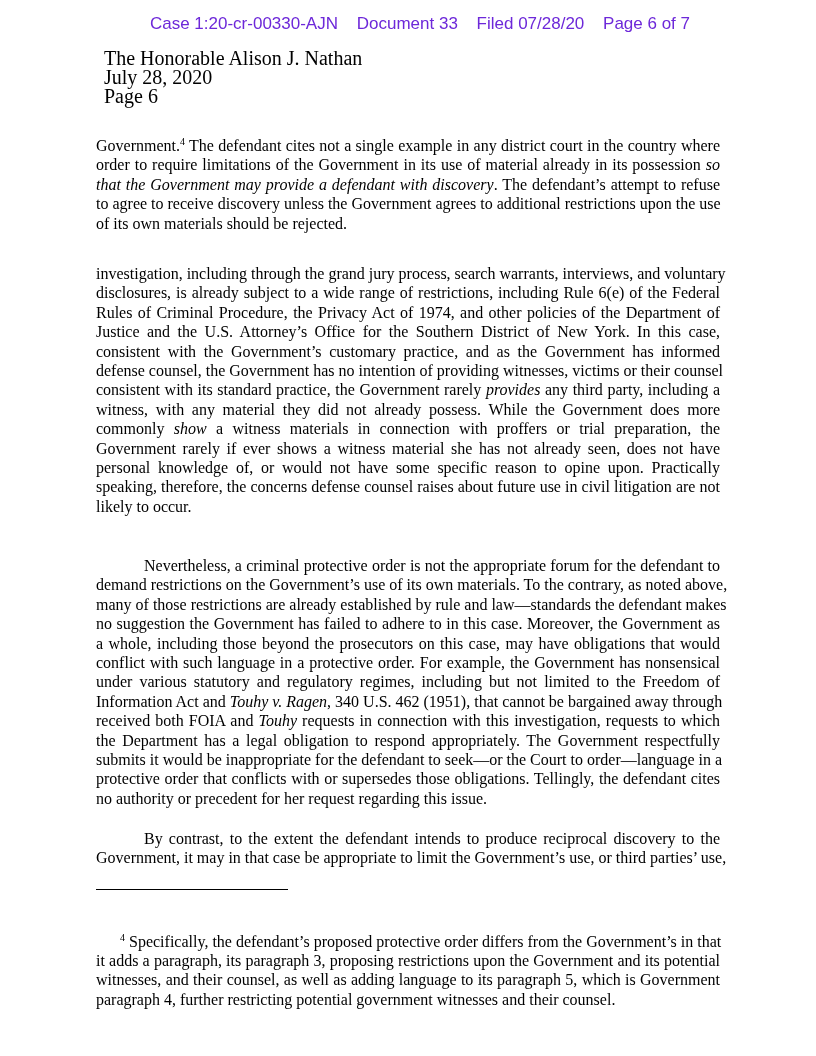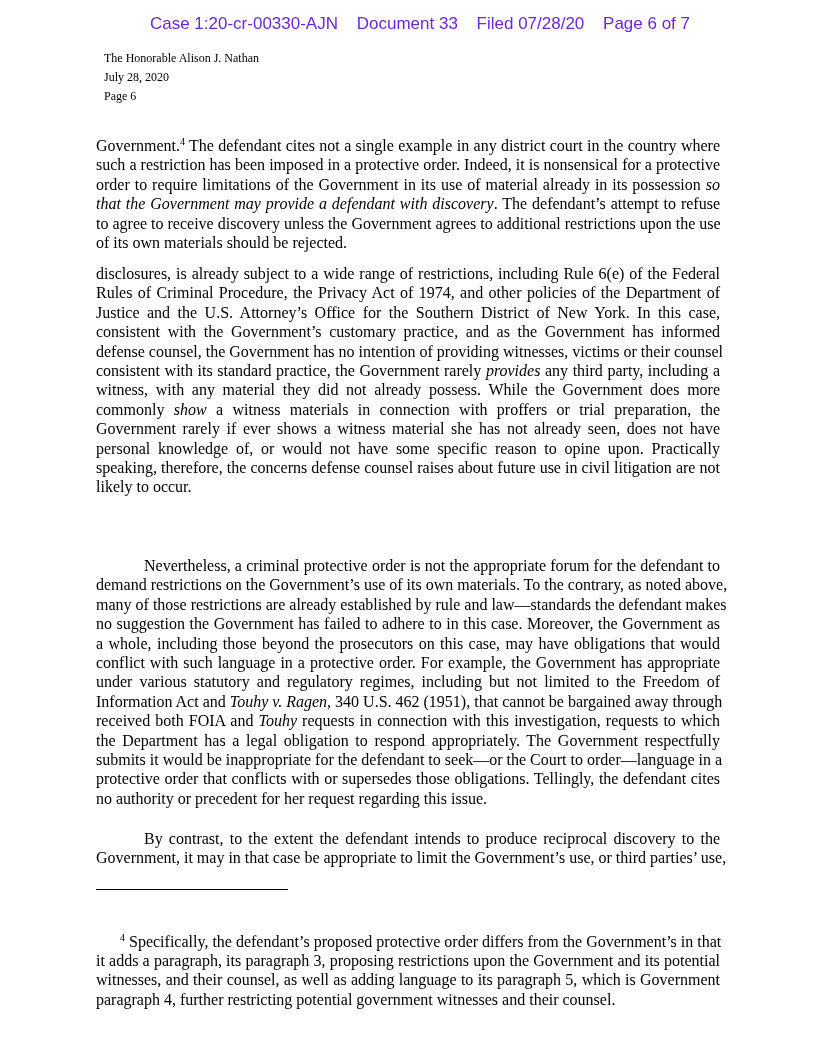--- a/index.html
+++ b/index.html
@@ -1,21 +1,21 @@
 <!DOCTYPE html>
 <html><head>
 <meta charset="utf-8">
 <style>
   html, body { margin: 0; padding: 0; background: #ffffff; }
   body { width: 816px; height: 1056px; position: relative; overflow: hidden;
          font-family: "Liberation Serif", serif; color: #000; }
   .stamp { position: absolute; top: 14px; left: 12px; width: 816px; text-align: center;
            font-family: "Liberation Sans", sans-serif; font-size: 17px; color: #6d28d9; }
   .stamp span { margin: 0 7px; }
-  .letterhead { position: absolute; left: 104px; top: 49px; font-size: 12px; line-height: 19px; }
+  .letterhead { position: absolute; left: 104px; top: 49px; font-size: 20px; line-height: 19px; }
   .body { position: absolute; left: 96px; width: 624px; font-size: 16px; }
   .line { height: 19.4px; line-height: 19.4px; white-space: nowrap; text-align: justify; text-align-last: justify; }
   .line.last { text-align-last: left; }
   .line.indent { padding-left: 48px; }
   sup { font-size: 10px; line-height: 0; vertical-align: 6px; }
   .fn-rule { position: absolute; left: 96px; top: 889px; width: 192px; border-top: 1px solid #000; }
   .footnote { position: absolute; left: 96px; width: 624px; top: 932px; font-size: 16px; }
   .footnote .line { height: 19.2px; line-height: 19.2px; }
   .footnote .line.indent { padding-left: 24px; }
   i { font-style: italic; }
@@ -31,47 +31,47 @@
 </div>
 
 <div class="letterhead">
   <div>The Honorable Alison J. Nathan</div>
   <div>July 28, 2020</div>
   <div>Page 6</div>
 </div>
 
 <div class="body" id="p0" style="top:136px;">
     <div class="line"><span>Government.</span><sup>4</sup><span>  The defendant cites not a single example in any district court in the country where</span></div>
-    <div class="line"><span>such a restriction has been imposed in a protective order.  Indeed, it is nonsensical for a protective</span></div>
     <div class="line"><span>order to require limitations of the Government in its use of material already in its possession </span><i>so</i></div>
     <div class="line"><i>that the Government may provide a defendant with discovery</i><span>.  The defendant’s attempt to refuse</span></div>
     <div class="line"><span>to agree to receive discovery unless the Government agrees to additional restrictions upon the use</span></div>
     <div class="line last"><span>of its own materials should be rejected.</span></div>
   </div>
 <div class="body" id="p1" style="top:264px;">
+    <div class="line"><span>investigation, including through the grand jury process, search warrants, interviews, and voluntary</span></div>
     <div class="line"><span>disclosures, is already subject to a wide range of restrictions, including Rule 6(e) of the Federal</span></div>
     <div class="line"><span>Rules of Criminal Procedure, the Privacy Act of 1974, and other policies of the Department of</span></div>
     <div class="line"><span>Justice and the U.S. Attorney’s Office for the Southern District of New York.  In this case,</span></div>
     <div class="line"><span>consistent with the Government’s customary practice, and as the Government has informed</span></div>
     <div class="line"><span>defense counsel, the Government has no intention of providing witnesses, victims or their counsel</span></div>
     <div class="line"><span>consistent with its standard practice, the Government rarely </span><i>provides</i><span> any third party, including a</span></div>
     <div class="line"><span>witness, with any material they did not already possess.  While the Government does more</span></div>
     <div class="line"><span>commonly </span><i>show</i><span> a witness materials in connection with proffers or trial preparation, the</span></div>
     <div class="line"><span>Government rarely if ever shows a  witness material she has not already seen, does not have</span></div>
     <div class="line"><span>personal knowledge of, or would not have some specific reason to opine upon.  Practically</span></div>
     <div class="line"><span>speaking, therefore, the concerns defense counsel raises about future use in civil litigation are not</span></div>
     <div class="line last"><span>likely to occur.</span></div>
   </div>
 <div class="body" id="p2" style="top:556px;">
     <div class="line indent"><span>Nevertheless, a criminal protective order is not the appropriate forum for the defendant to</span></div>
     <div class="line"><span>demand restrictions on the Government’s use of its own materials.  To the contrary, as noted above,</span></div>
     <div class="line"><span>many of those restrictions are already established by rule and law—standards the defendant makes</span></div>
     <div class="line"><span>no suggestion the Government has failed to adhere to in this case.  Moreover, the Government as</span></div>
     <div class="line"><span>a whole, including those beyond the prosecutors on this case, may have obligations that would</span></div>
-    <div class="line"><span>conflict with such language in a protective order.  For example, the Government has appropriate</span></div>
+    <div class="line"><span>conflict with such language in a protective order.  For example, the Government has nonsensical</span></div>
     <div class="line"><span>under various statutory and regulatory regimes, including but not limited to the Freedom of</span></div>
     <div class="line"><span>Information Act and </span><i>Touhy v. Ragen</i><span>, 340 U.S. 462 (1951), that cannot be bargained away through</span></div>
     <div class="line"><span>received both FOIA and </span><i>Touhy</i><span> requests in connection with this investigation, requests to which</span></div>
     <div class="line"><span>the Department has a legal obligation to respond appropriately.  The Government respectfully</span></div>
     <div class="line"><span>submits it would be inappropriate for the defendant to seek—or the Court to order—language in a</span></div>
     <div class="line"><span>protective order that conflicts with or supersedes those obligations.  Tellingly, the defendant cites</span></div>
     <div class="line last"><span>no authority or precedent for her request regarding this issue.</span></div>
   </div>
 <div class="body" id="p3" style="top:829px;">
     <div class="line indent"><span>By contrast, to the extent the defendant intends to produce reciprocal discovery to the</span></div>

